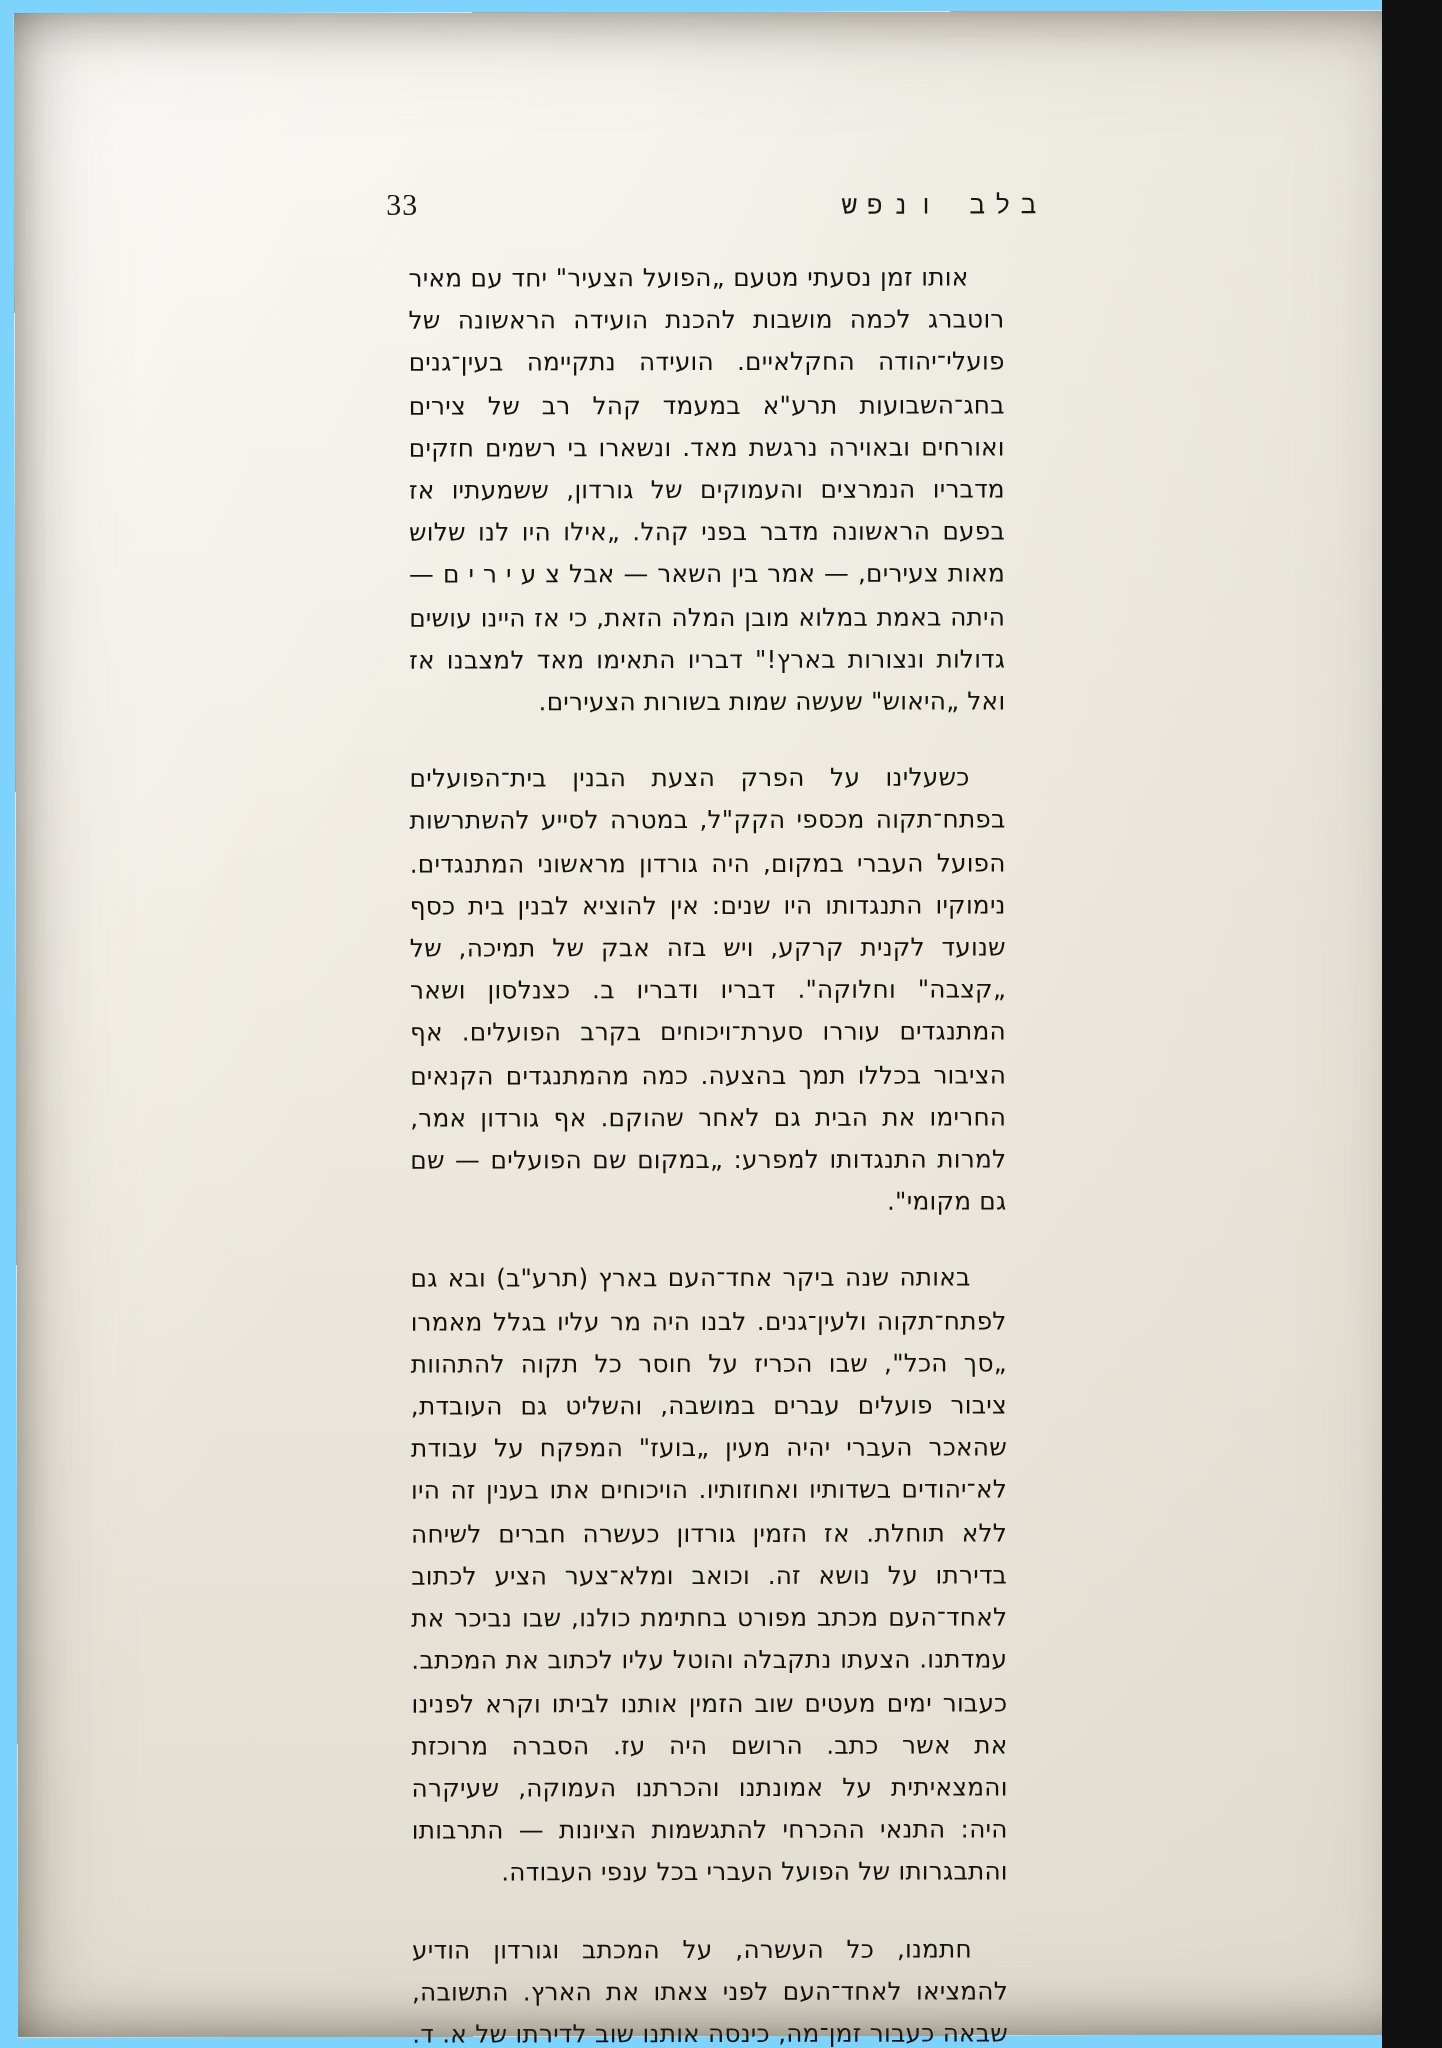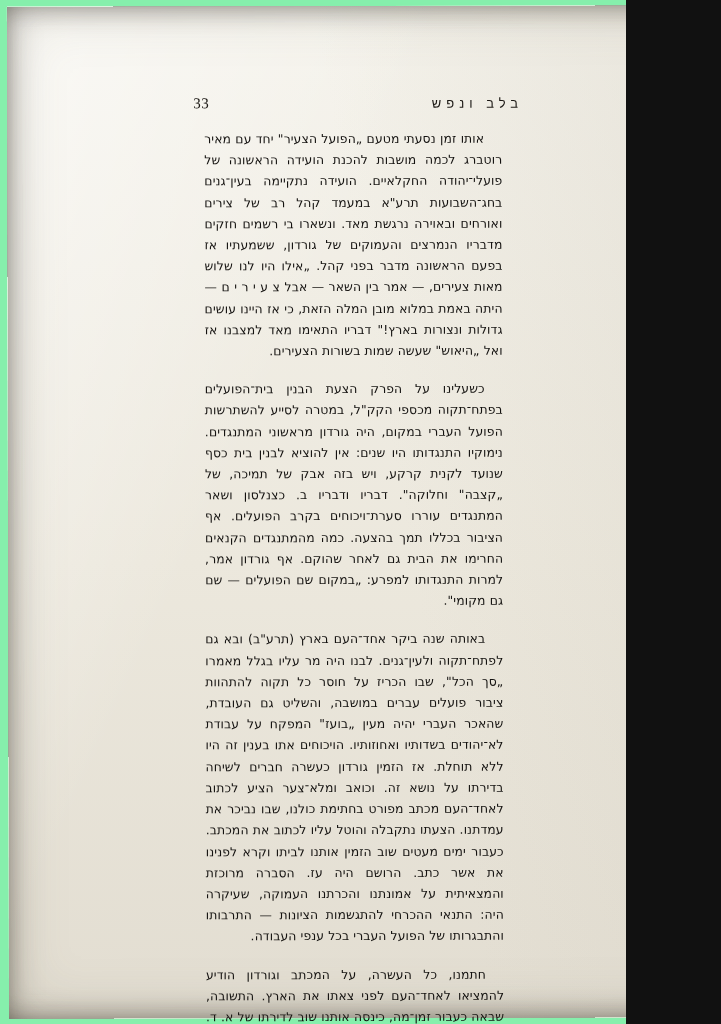--- a/index.html
+++ b/index.html
@@ -8,23 +8,23 @@
     background: #111;
   }
   body {
     width: 721px;
     height: 1024px;
     overflow: hidden;
     font-family: "DejaVu Sans", sans-serif;
   }
   .page-photo {
     position: relative;
-    width: 626px;
+    width: 691px;
     height: 1024px;
-    background: #86efac;
+    background: #7dd3fc;
     overflow: hidden;
   }
   
   .paper {
     position: absolute;
     left: 8px;
     top: 6px;
     width: 700px;
     height: 1012px;
     background: #efece3;
@@ -58,21 +58,21 @@
     justify-content: space-between;
     color: #15130f;
   }
   .folio {
     font-family: "Liberation Serif", serif;
     font-size: 15px;
     letter-spacing: 0.5px;
     color: #1a1713;
   }
   .running-head {
-    font-family: Liberation Sans, sans-serif;
+    font-family: Liberation Mono, monospace;
     font-size: 13px;
     letter-spacing: 5px;
     color: #1a1713;
     direction: rtl;
     margin-top: 12px;
   }
   .text-column {
     position: absolute;
     top: 122px;
     right: 205px;

